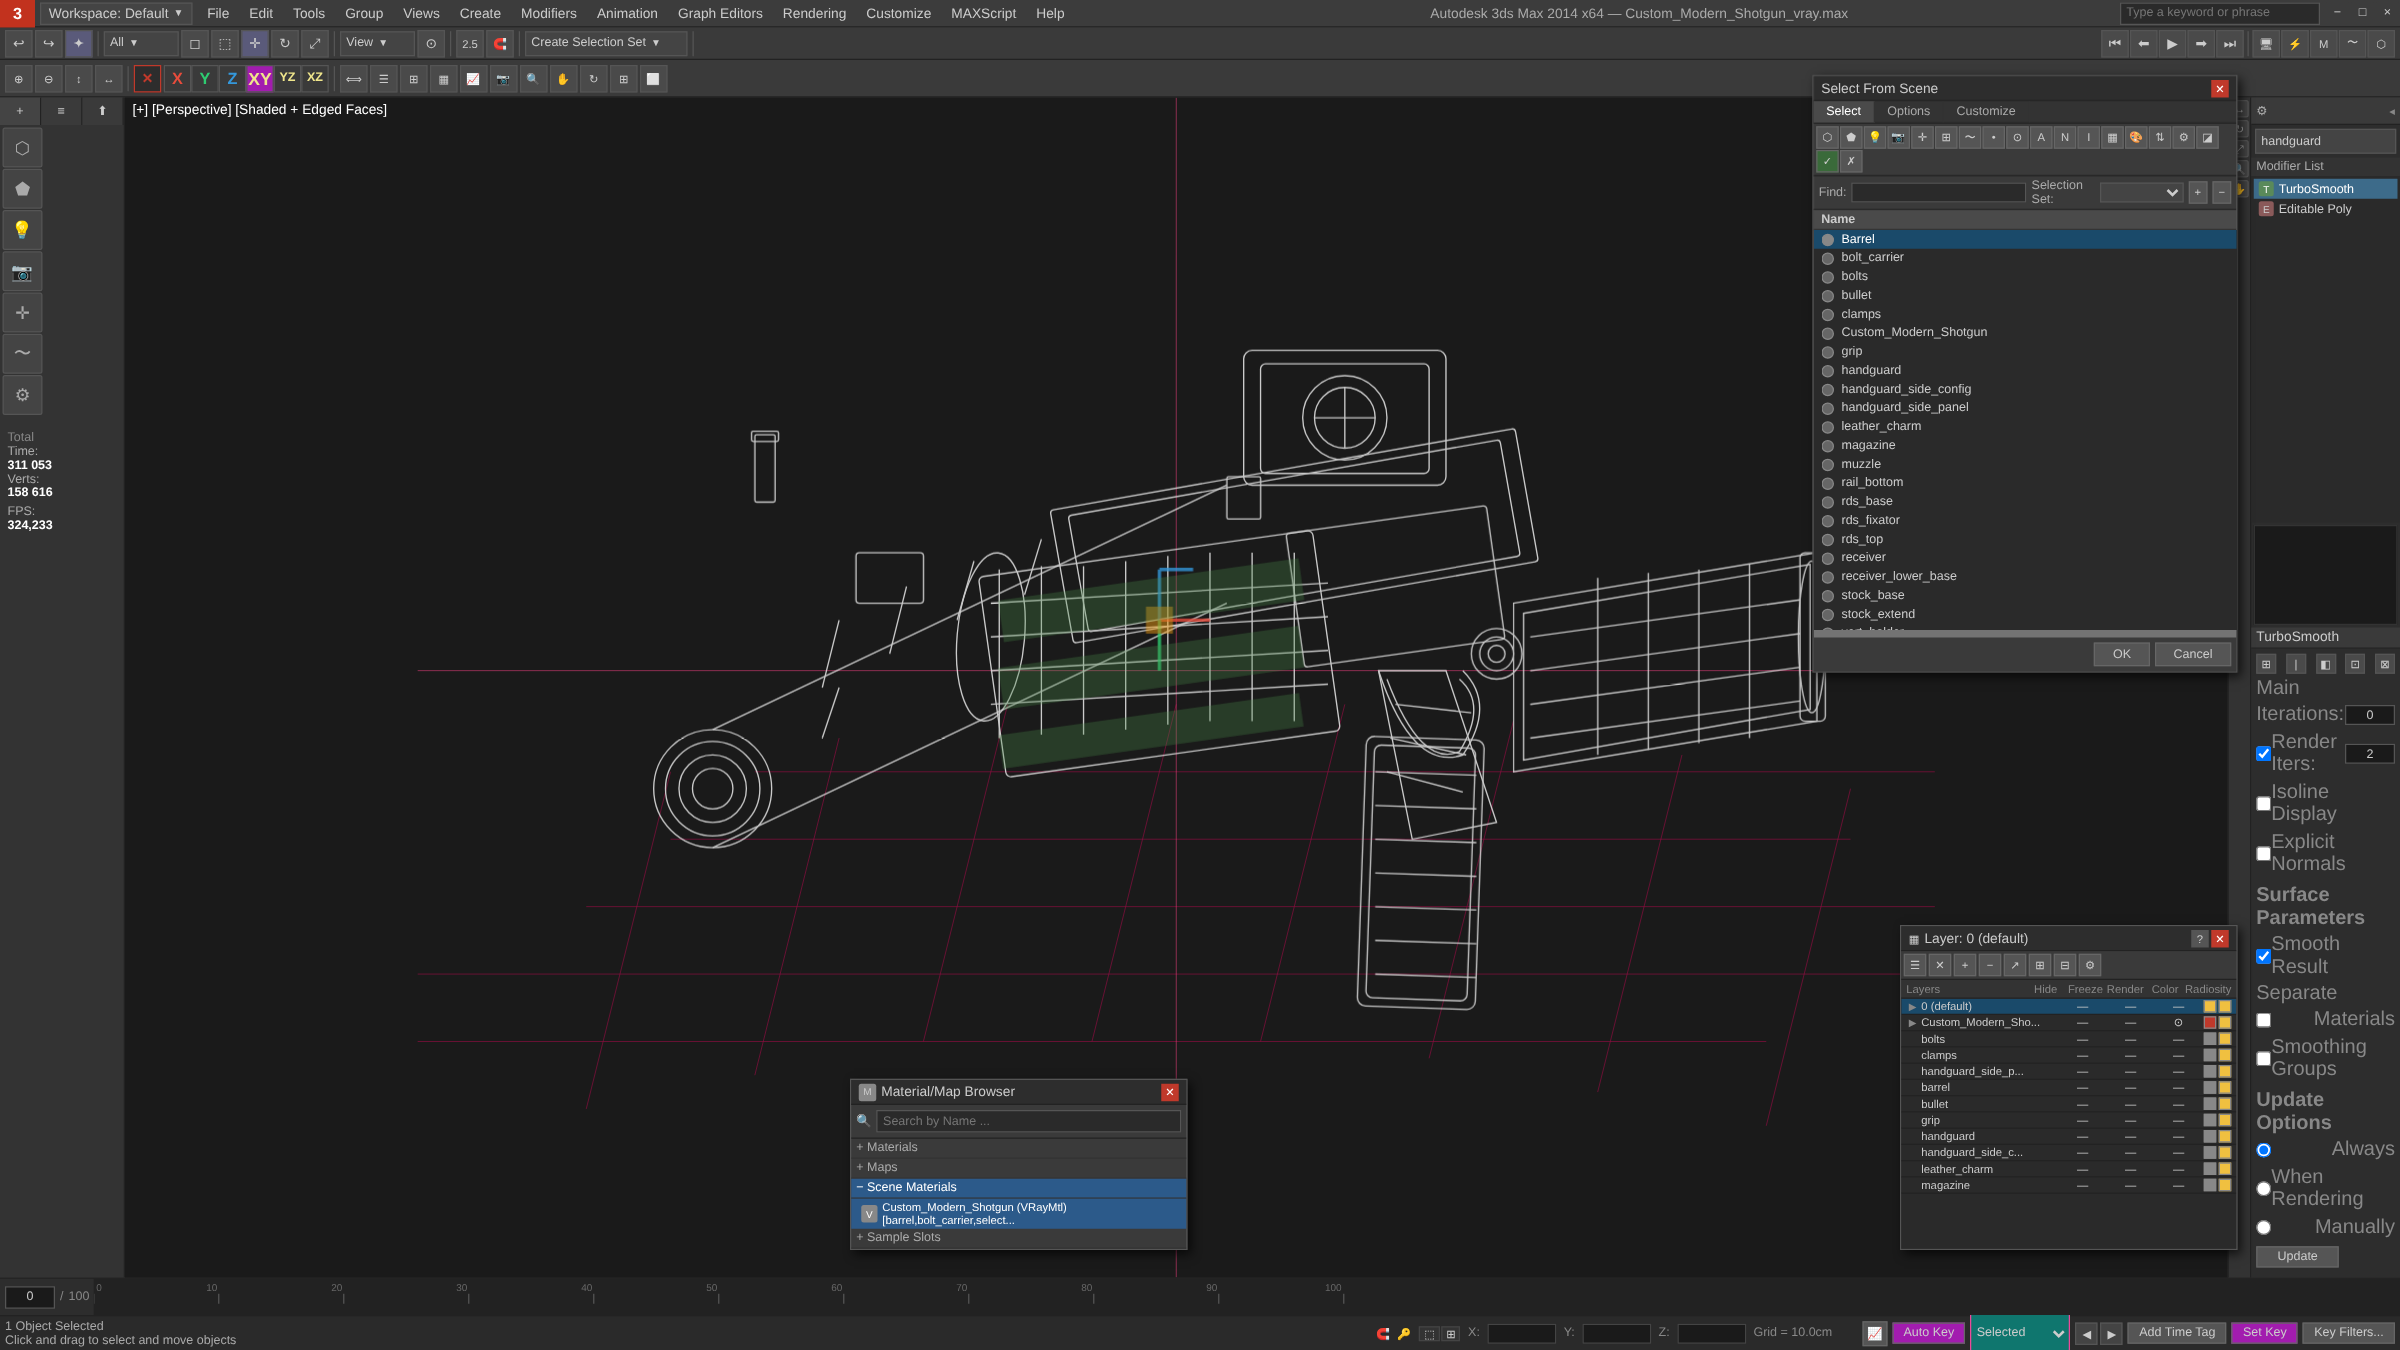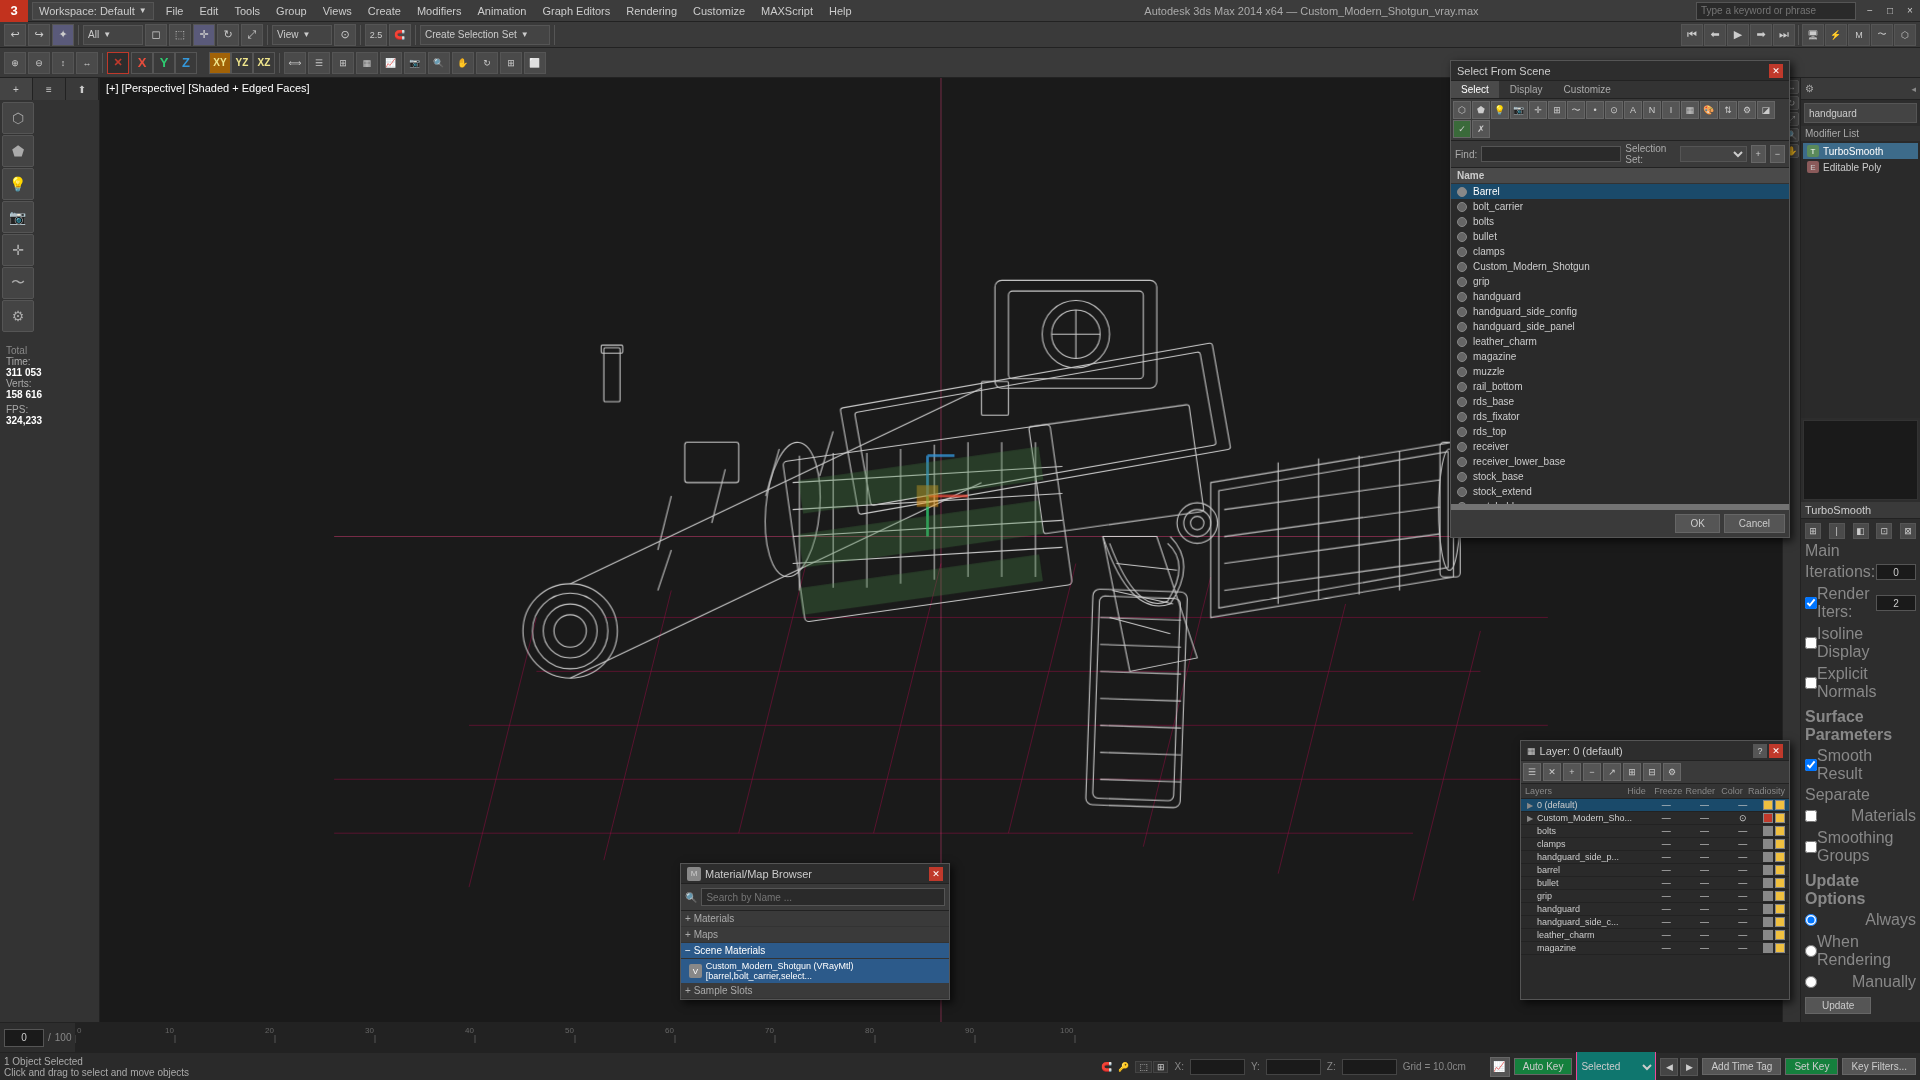--- a/index.html
+++ b/index.html
@@ -674,21 +674,21 @@
       font-size: 10px;
       text-align: center;
     }
     .status-right {
       display: flex;
       align-items: center;
       gap: 4px;
     }
     .auto-key-btn {
       padding: 2px 8px;
-      background: #15803d;
+      background: #a21caf;
       border: 1px solid #666;
       color: #ccc;
       font-size: 10px;
       cursor: pointer;
     }
     .selected-dropdown {
       width: 80px;
       height: 36px;
       background: #0f766e;
       border: 1px solid #ec4899;
@@ -741,21 +741,21 @@
       align-items: center;
       justify-content: center;
       cursor: pointer;
       font-weight: bold;
       font-size: 13px;
       border: 1px solid transparent;
     }
     .axis-x { color: #e74c3c; background: #3a3a3a; border-color: #555; }
     .axis-y { color: #2ecc71; background: #3a3a3a; border-color: #555; }
     .axis-z { color: #3498db; background: #3a3a3a; border-color: #555; }
-    .axis-xy { color: #f0e68c; background: #a16207; border-color: #555; font-size: 10px; margin-left: 12px; }
+    .axis-xy { color: #f0e68c; background: #a21caf; border-color: #555; font-size: 14px; }
     .axis-yz { color: #f0e68c; background: #3a3a3a; border-color: #555; font-size: 10px; }
     .axis-xz { color: #f0e68c; background: #3a3a3a; border-color: #555; font-size: 10px; }
   </style>
 </head>
 <body>
 
 <div id="top-menu-bar">
   <div class="app-logo">3</div>
 
   <div class="workspace-selector">
@@ -1137,21 +1137,21 @@
 </div>
 
 <div id="select-scene-dialog" class="dialog" style="top: 60px; right: 130px;">
   <div class="dialog-header">
     <span class="dialog-title">Select From Scene</span>
     <div class="dialog-close">✕</div>
   </div>
 
   <div class="dialog-tabs">
     <div class="dialog-tab active">Select</div>
-    <div class="dialog-tab">Display</div>
+    <div class="dialog-tab">Options</div>
     <div class="dialog-tab">Customize</div>
   </div>
 
   <div class="dialog-toolbar">
     <div class="dialog-tool-btn">⬡</div>
     <div class="dialog-tool-btn">⬟</div>
     <div class="dialog-tool-btn">💡</div>
     <div class="dialog-tool-btn">📷</div>
     <div class="dialog-tool-btn">✛</div>
     <div class="dialog-tool-btn">⊞</div>

